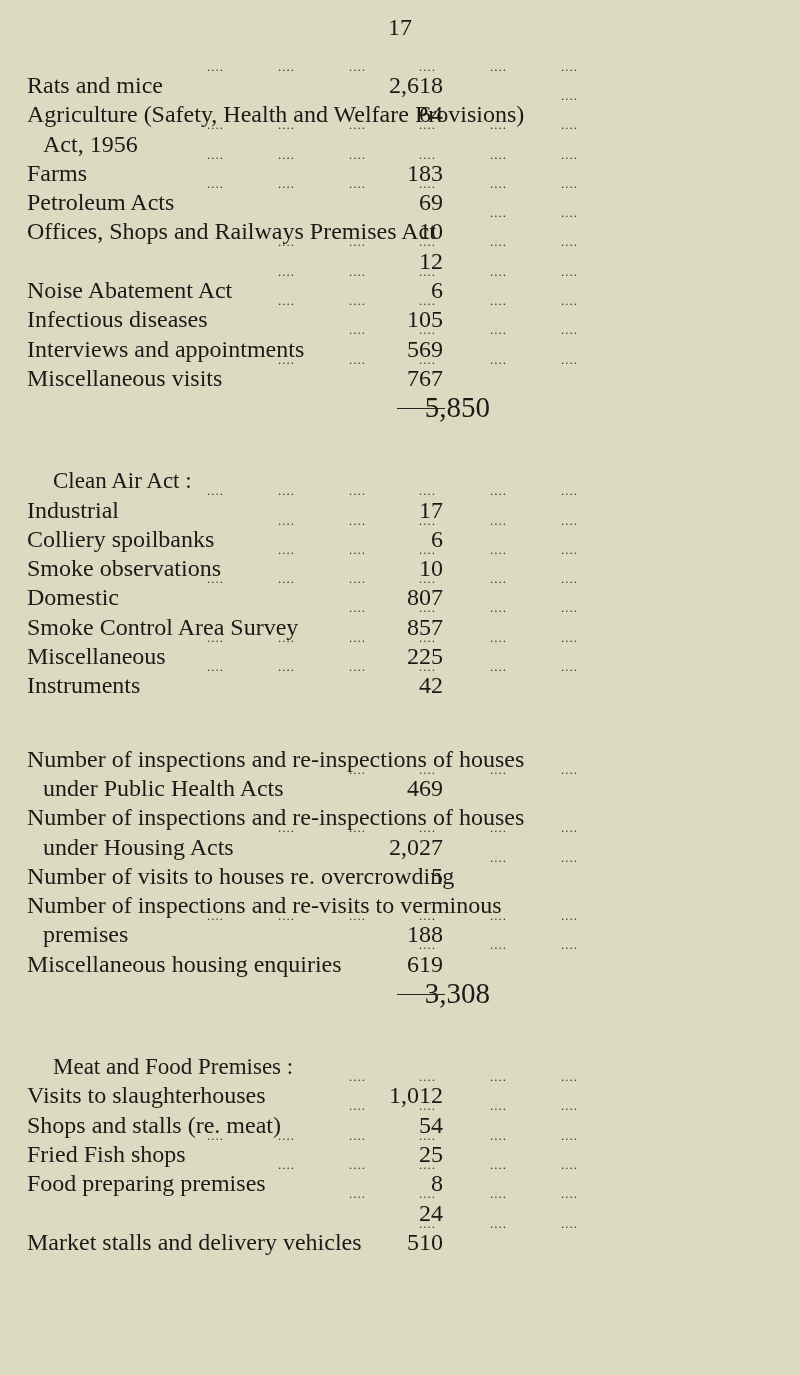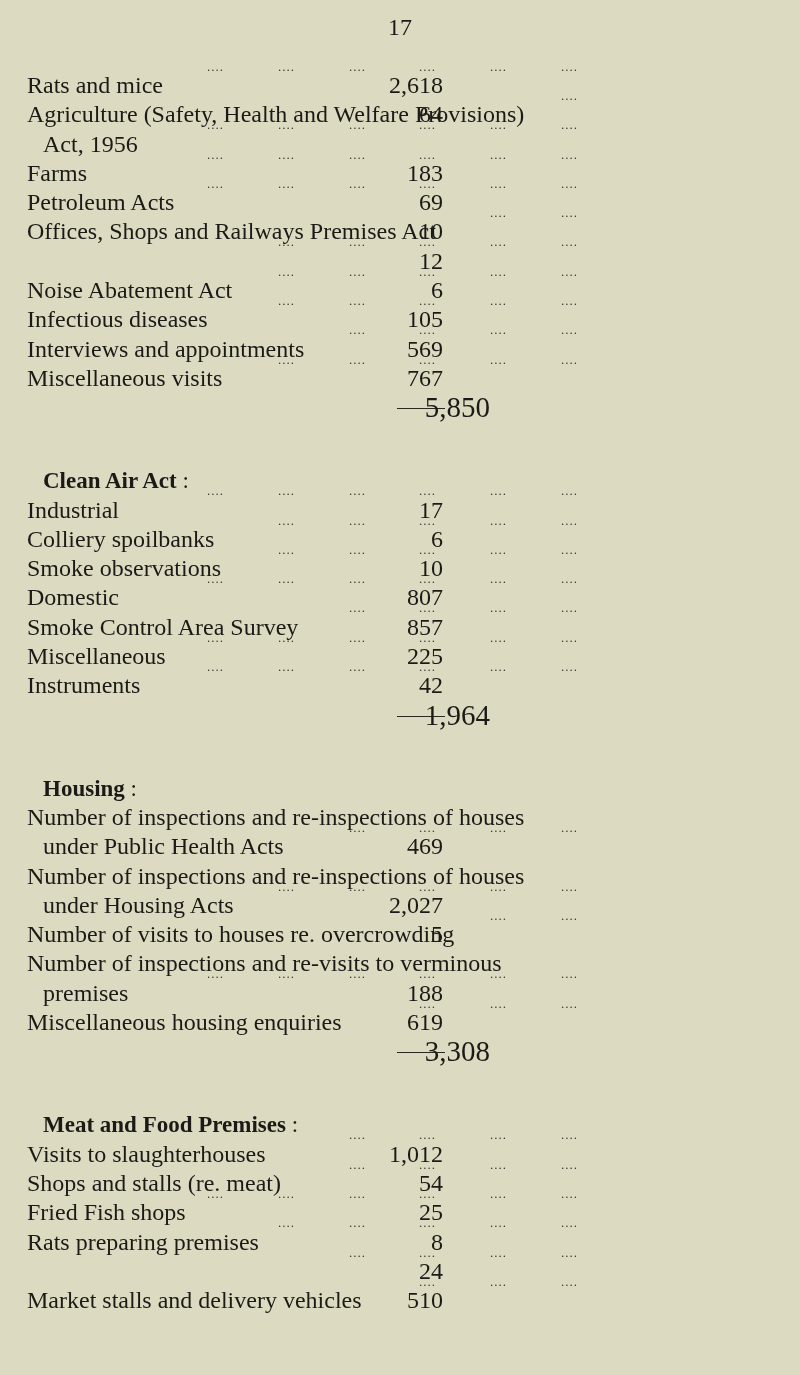--- a/index.html
+++ b/index.html
@@ -78,21 +78,21 @@
     right: 297px;
     text-align: right;
   }
   .section-gap { height: 44px; }
   .heading {
     height: 29.3px;
     font-size: 23px;
     line-height: 29.3px;
     padding-left: 16px;
   }
-  .heading b { font-weight: bold; }
+  .heading b { font-weight: normal; margin-left: 10px; }
 </style>
 </head>
 <body>
 
 <div class="page-number">17</div>
 
 <div class="content" id="content">
     <div>
       <div class="row">
         <span class="label">Rats and mice</span>
@@ -291,28 +291,23 @@
         <span class="dots">
           <span style="left: 180px;">....</span>
           <span style="left: 251px;">....</span>
           <span style="left: 322px;">....</span>
           <span style="left: 392px;">....</span>
           <span style="left: 463px;">....</span>
           <span style="left: 534px;">....</span>
         </span>
         <span class="value">42</span>
       </div>
-      <div class="total-row">
-        <span class="rule"></span>
-        <span class="total">1,964</span>
-      </div>
     </div>
     <div class="section-gap"></div>
     <div>
-      <div class="heading"><b>Housing</b><span> :</span></div>
       <div class="row">
         <span class="label">Number of inspections and re-inspections of houses</span>
         <span class="value"></span>
       </div>
       <div class="row">
         <span class="label indent">under Public Health Acts</span>
         <span class="dots">
           <span style="left: 322px;">....</span>
           <span style="left: 392px;">....</span>
           <span style="left: 463px;">....</span>
@@ -402,21 +397,21 @@
           <span style="left: 180px;">....</span>
           <span style="left: 251px;">....</span>
           <span style="left: 322px;">....</span>
           <span style="left: 392px;">....</span>
           <span style="left: 463px;">....</span>
           <span style="left: 534px;">....</span>
         </span>
         <span class="value">25</span>
       </div>
       <div class="row">
-        <span class="label">Rats preparing premises</span>
+        <span class="label">Food preparing premises</span>
         <span class="dots">
           <span style="left: 251px;">....</span>
           <span style="left: 322px;">....</span>
           <span style="left: 392px;">....</span>
           <span style="left: 463px;">....</span>
           <span style="left: 534px;">....</span>
         </span>
         <span class="value">8</span>
       </div>
       <div class="row">

